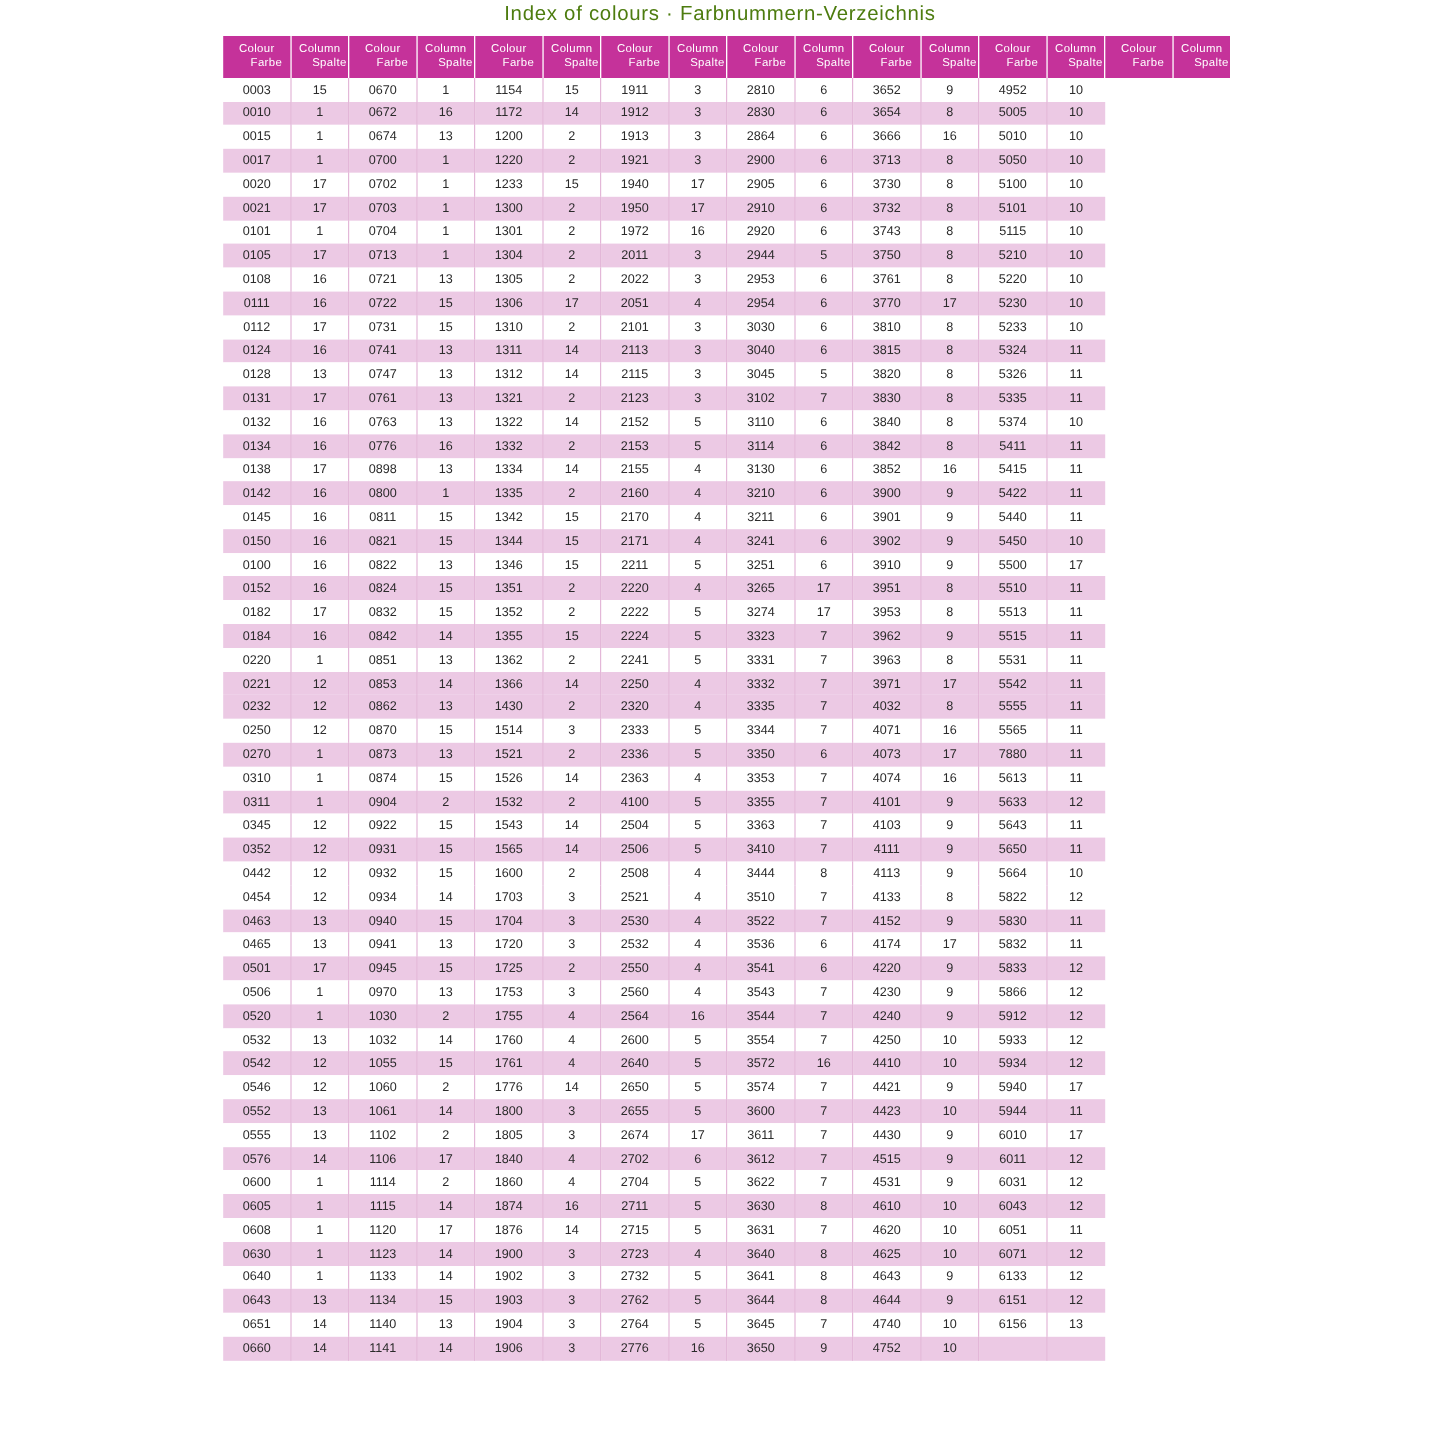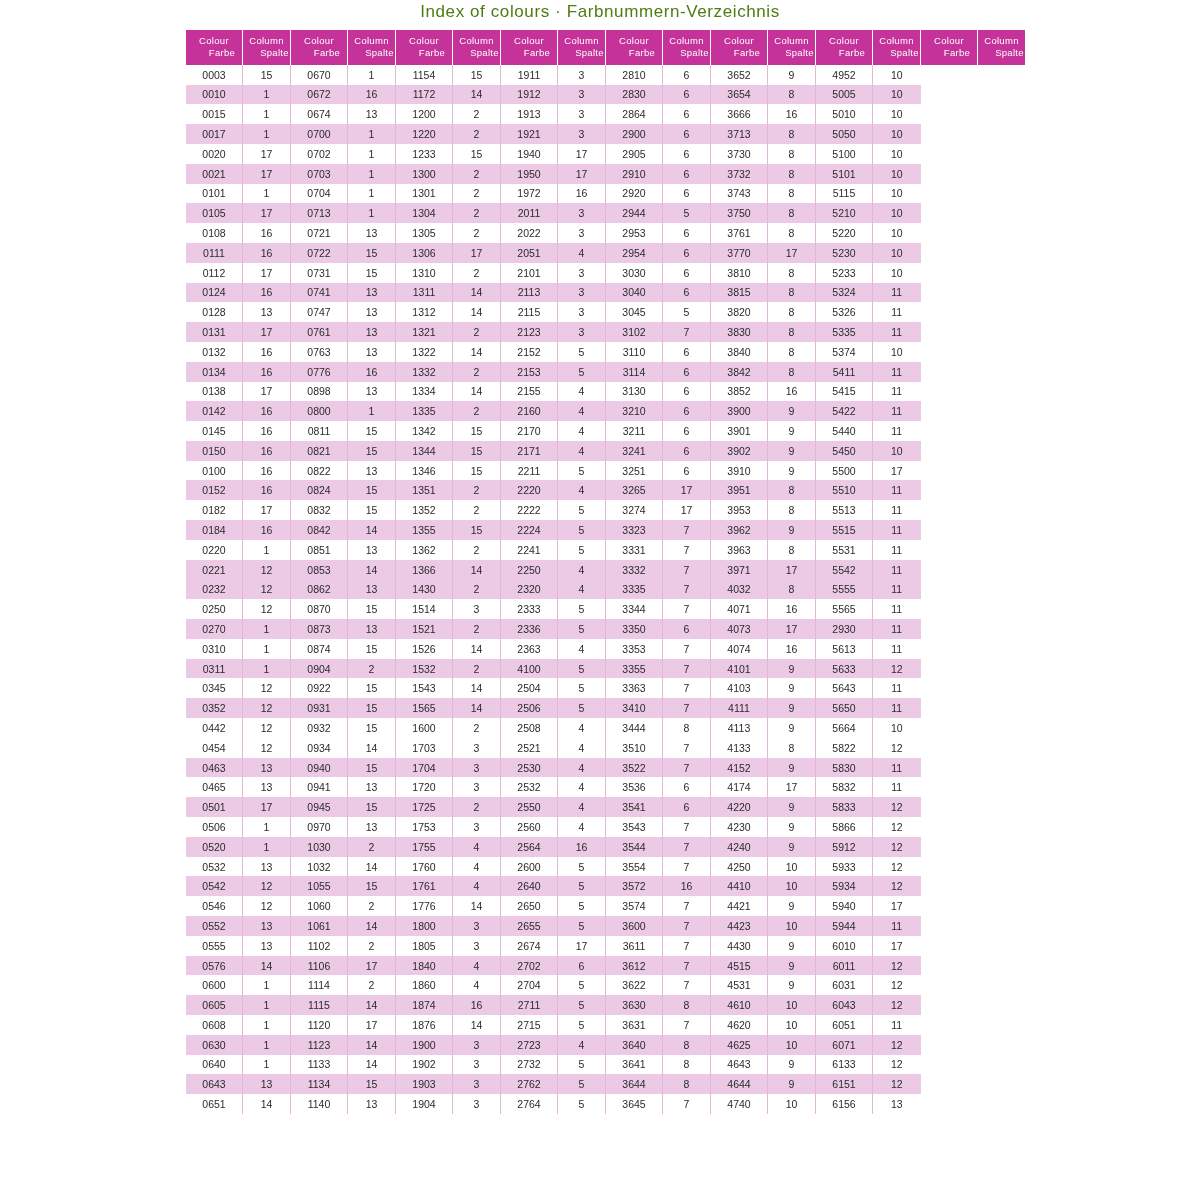--- a/index.html
+++ b/index.html
@@ -607,21 +607,21 @@
             <td class="colcell">0873</td>
             <td class="numcell">13</td>
             <td class="colcell">1521</td>
             <td class="numcell">2</td>
             <td class="colcell">2336</td>
             <td class="numcell">5</td>
             <td class="colcell">3350</td>
             <td class="numcell">6</td>
             <td class="colcell">4073</td>
             <td class="numcell">17</td>
-            <td class="colcell">2930</td>
+            <td class="colcell">7880</td>
             <td class="numcell">11</td>
           </tr>
           <tr class="plain">
             <td class="colcell">0310</td>
             <td class="numcell">1</td>
             <td class="colcell">0874</td>
             <td class="numcell">15</td>
             <td class="colcell">1526</td>
             <td class="numcell">14</td>
             <td class="colcell">2363</td>
@@ -993,18 +993,34 @@
             <td class="colcell">1904</td>
             <td class="numcell">3</td>
             <td class="colcell">2764</td>
             <td class="numcell">5</td>
             <td class="colcell">3645</td>
             <td class="numcell">7</td>
             <td class="colcell">4740</td>
             <td class="numcell">10</td>
             <td class="colcell">6156</td>
             <td class="numcell">13</td>
+          </tr>
+          <tr class="alt">
+            <td class="colcell">0660</td>
+            <td class="numcell">14</td>
+            <td class="colcell">1141</td>
+            <td class="numcell">14</td>
+            <td class="colcell">1906</td>
+            <td class="numcell">3</td>
+            <td class="colcell">2776</td>
+            <td class="numcell">16</td>
+            <td class="colcell">3650</td>
+            <td class="numcell">9</td>
+            <td class="colcell">4752</td>
+            <td class="numcell">10</td>
+            <td class="colcell"></td>
+            <td class="numcell"></td>
           </tr>
         </tbody>
     </table>
   </div>
 
 </div>
 
 </body></html>

